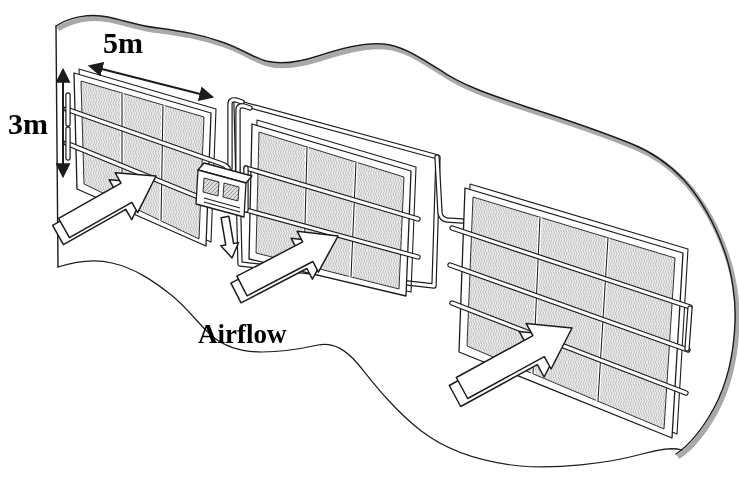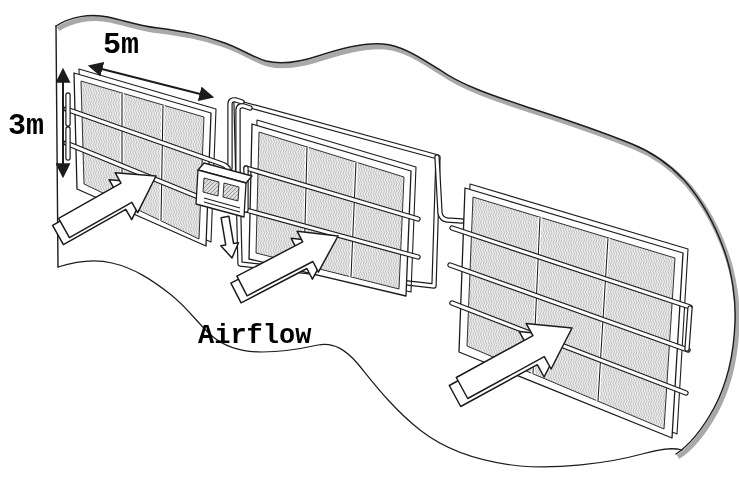--- a/index.html
+++ b/index.html
@@ -1,17 +1,17 @@
 <!DOCTYPE html>
 <html style="--background: #ffffff; --line: #1c1c1c; --terrain-shadow: #a9a9a9; --mesh-fill: #ececec; --mesh-stroke: #9b9b9b; --panel-fill: #ffffff; --text: #000000;"><head>
 <meta charset="utf-8">
 <style>
   html,body{margin:0;padding:0;background:#fff;}
   .stage{position:relative;width:739px;height:476px;background:var(--background,#fff);overflow:hidden;
-         font-family:Liberation Mono, monospace;}
+         font-family:Liberation Serif, serif;}
   svg{display:block}
   .ln   {stroke:var(--line,#1c1c1c);fill:none;stroke-width:1.4;stroke-linecap:round;}
   .terrG{stroke:var(--terrain-shadow,#a9a9a9);fill:none;stroke-width:5;}
   .fw   {fill:var(--panel-fill,#fff);stroke:var(--line,#1c1c1c);stroke-width:1.3;stroke-linejoin:round;}
   .bk   {fill:none;stroke:var(--line,#1c1c1c);stroke-width:1.1;stroke-linejoin:round;}
   .mesh {fill:url(#meshpat);stroke:var(--line,#1c1c1c);stroke-width:.9;stroke-linejoin:round;}
   .divW {stroke:#fff;stroke-width:3.6;fill:none;}
   .divD {stroke:var(--line,#1c1c1c);stroke-width:1.05;fill:none;}
   .pipeO{stroke:var(--line,#1c1c1c);stroke-width:5.4;fill:none;stroke-linecap:round;stroke-linejoin:round;}
   .pipeI{stroke:var(--panel-fill,#fff);stroke-width:3;fill:none;stroke-linecap:round;stroke-linejoin:round;}

